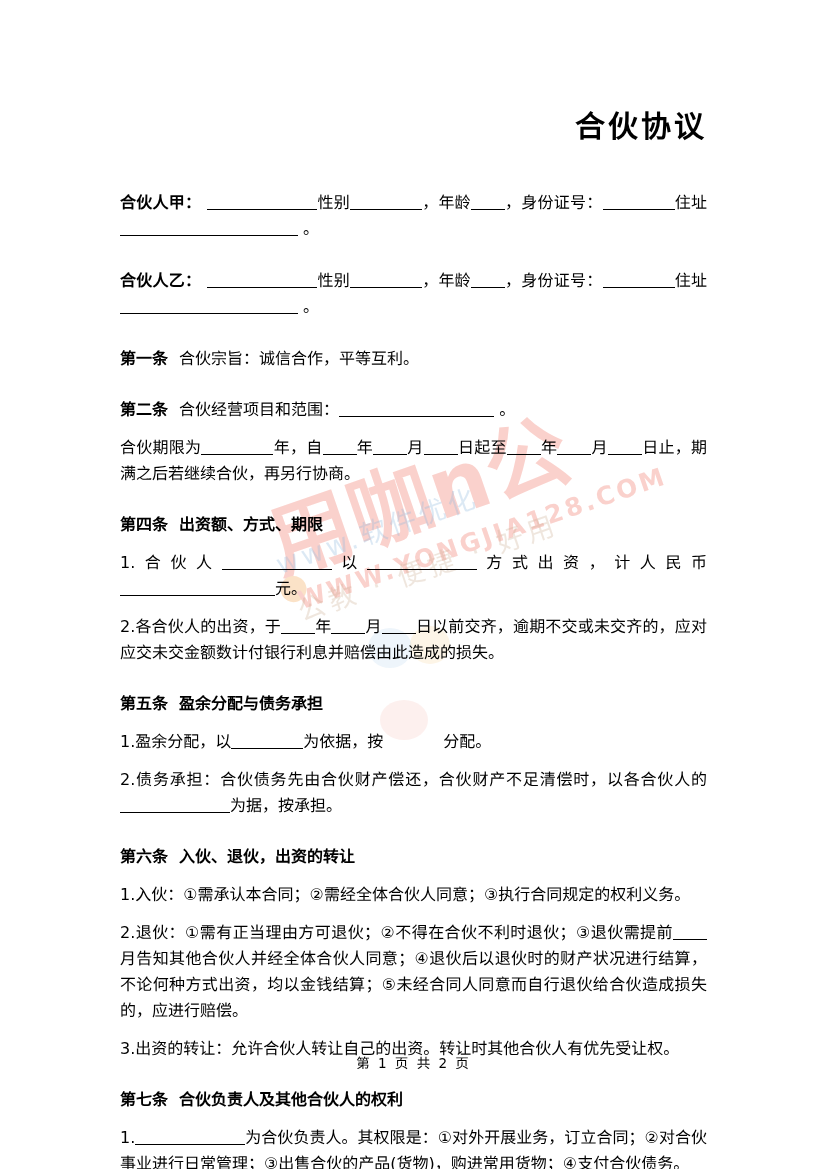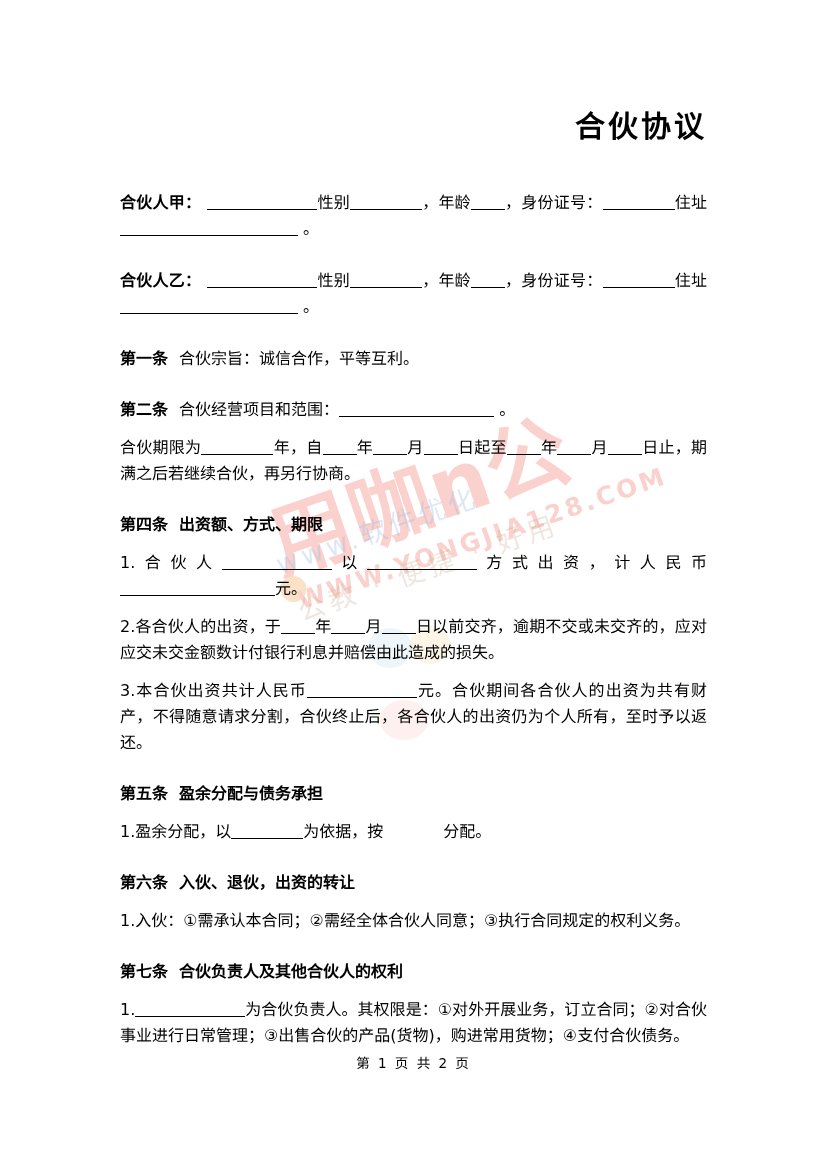--- a/index.html
+++ b/index.html
@@ -220,35 +220,39 @@
 
     <p class="clause-gap">
       <span class="lbl">第四条</span>&nbsp;<span class="bold">出资额、方式、期限</span>
     </p>
     <p class="blk">
       <span>1.合伙人</span><span class="u u-2xl"></span><span>以</span><span class="u u-2xl"></span><span>方式出资，计人民币</span><span class="u u-4xl"></span><span>元。</span>
     </p>
     <p class="blk">
       <span>2.各合伙人的出资，于</span><span class="u u-s"></span><span>年</span><span class="u u-s"></span><span>月</span><span class="u u-s"></span><span>日以前交齐，逾期不交或未交齐的，应对应交未交金额数计付银行利息并赔偿由此造成的损失。</span>
     </p>
-    <p class="blk">
-      <span>3.本合伙出资共计人民币</span><span class="u u-2xl"></span><span>元。合伙期间各合伙人的出资为共有财产，不得随意请求分割，合伙终止后，各合伙人的出资仍为个人所有，至时予以返还。</span>
-    </p>
 
     <p class="clause-gap">
       <span class="lbl">第五条</span>&nbsp;<span class="bold">盈余分配与债务承担</span>
     </p>
     <p class="blk">
       <span>1.盈余分配，以</span><span class="u u-l"></span><span>为依据，按</span><span class="gapspace"></span><span>分配。</span>
     </p>
+    <p class="blk">
+      <span>2.债务承担：合伙债务先由合伙财产偿还，合伙财产不足清偿时，以各合伙人的</span><span class="u u-2xl"></span><span>为据，按承担。</span>
+    </p>
 
     <p class="clause-gap">
       <span class="lbl">第六条</span>&nbsp;<span class="bold">入伙、退伙，出资的转让</span>
     </p>
     <p class="blk">1.入伙：①需承认本合同；②需经全体合伙人同意；③执行合同规定的权利义务。</p>
+    <p class="blk">
+      <span>2.退伙：①需有正当理由方可退伙；②不得在合伙不利时退伙；③退伙需提前</span><span class="u u-s"></span><span>月告知其他合伙人并经全体合伙人同意；④退伙后以退伙时的财产状况进行结算，不论何种方式出资，均以金钱结算；⑤未经合同人同意而自行退伙给合伙造成损失的，应进行赔偿。</span>
+    </p>
+    <p class="blk">3.出资的转让：允许合伙人转让自己的出资。转让时其他合伙人有优先受让权。</p>
 
     <p class="clause-gap">
       <span class="lbl">第七条</span>&nbsp;<span class="bold">合伙负责人及其他合伙人的权利</span>
     </p>
     <p class="blk">
       <span>1.</span><span class="u u-2xl"></span><span>为合伙负责人。其权限是：①对外开展业务，订立合同；②对合伙事业进行日常管理；③出售合伙的产品(货物)，购进常用货物；④支付合伙债务。</span>
     </p>
 
   </div>
 

